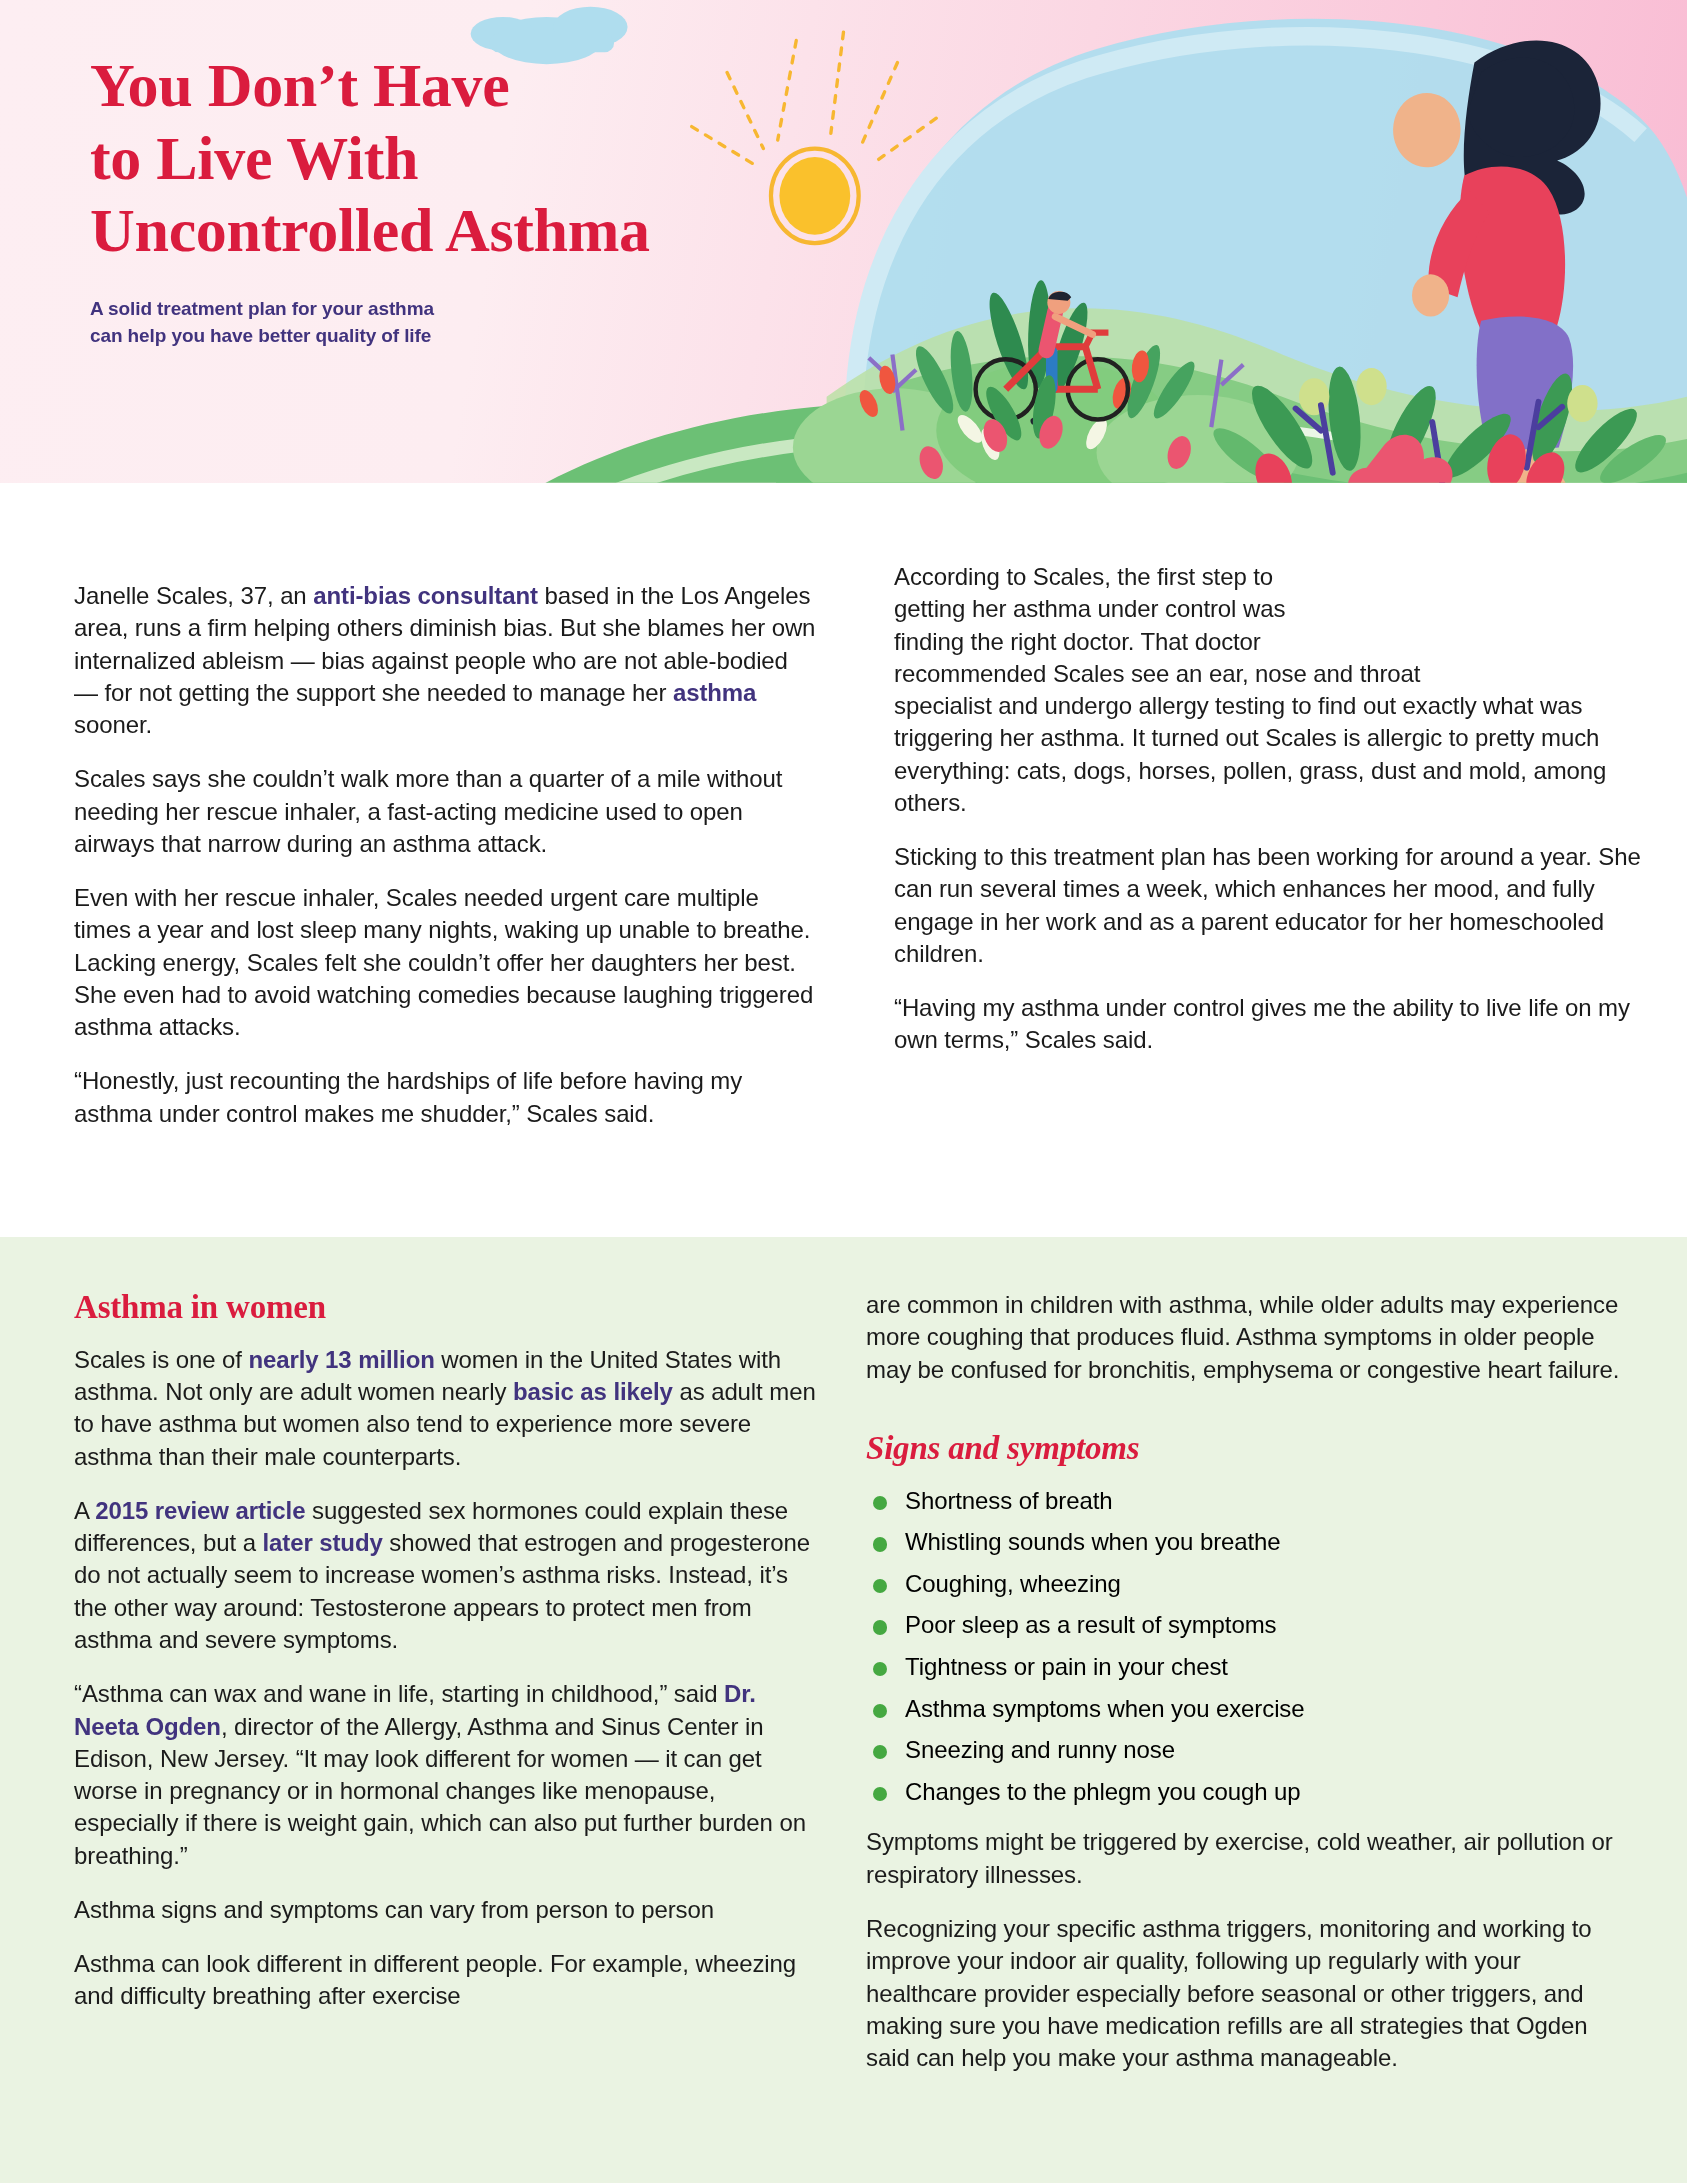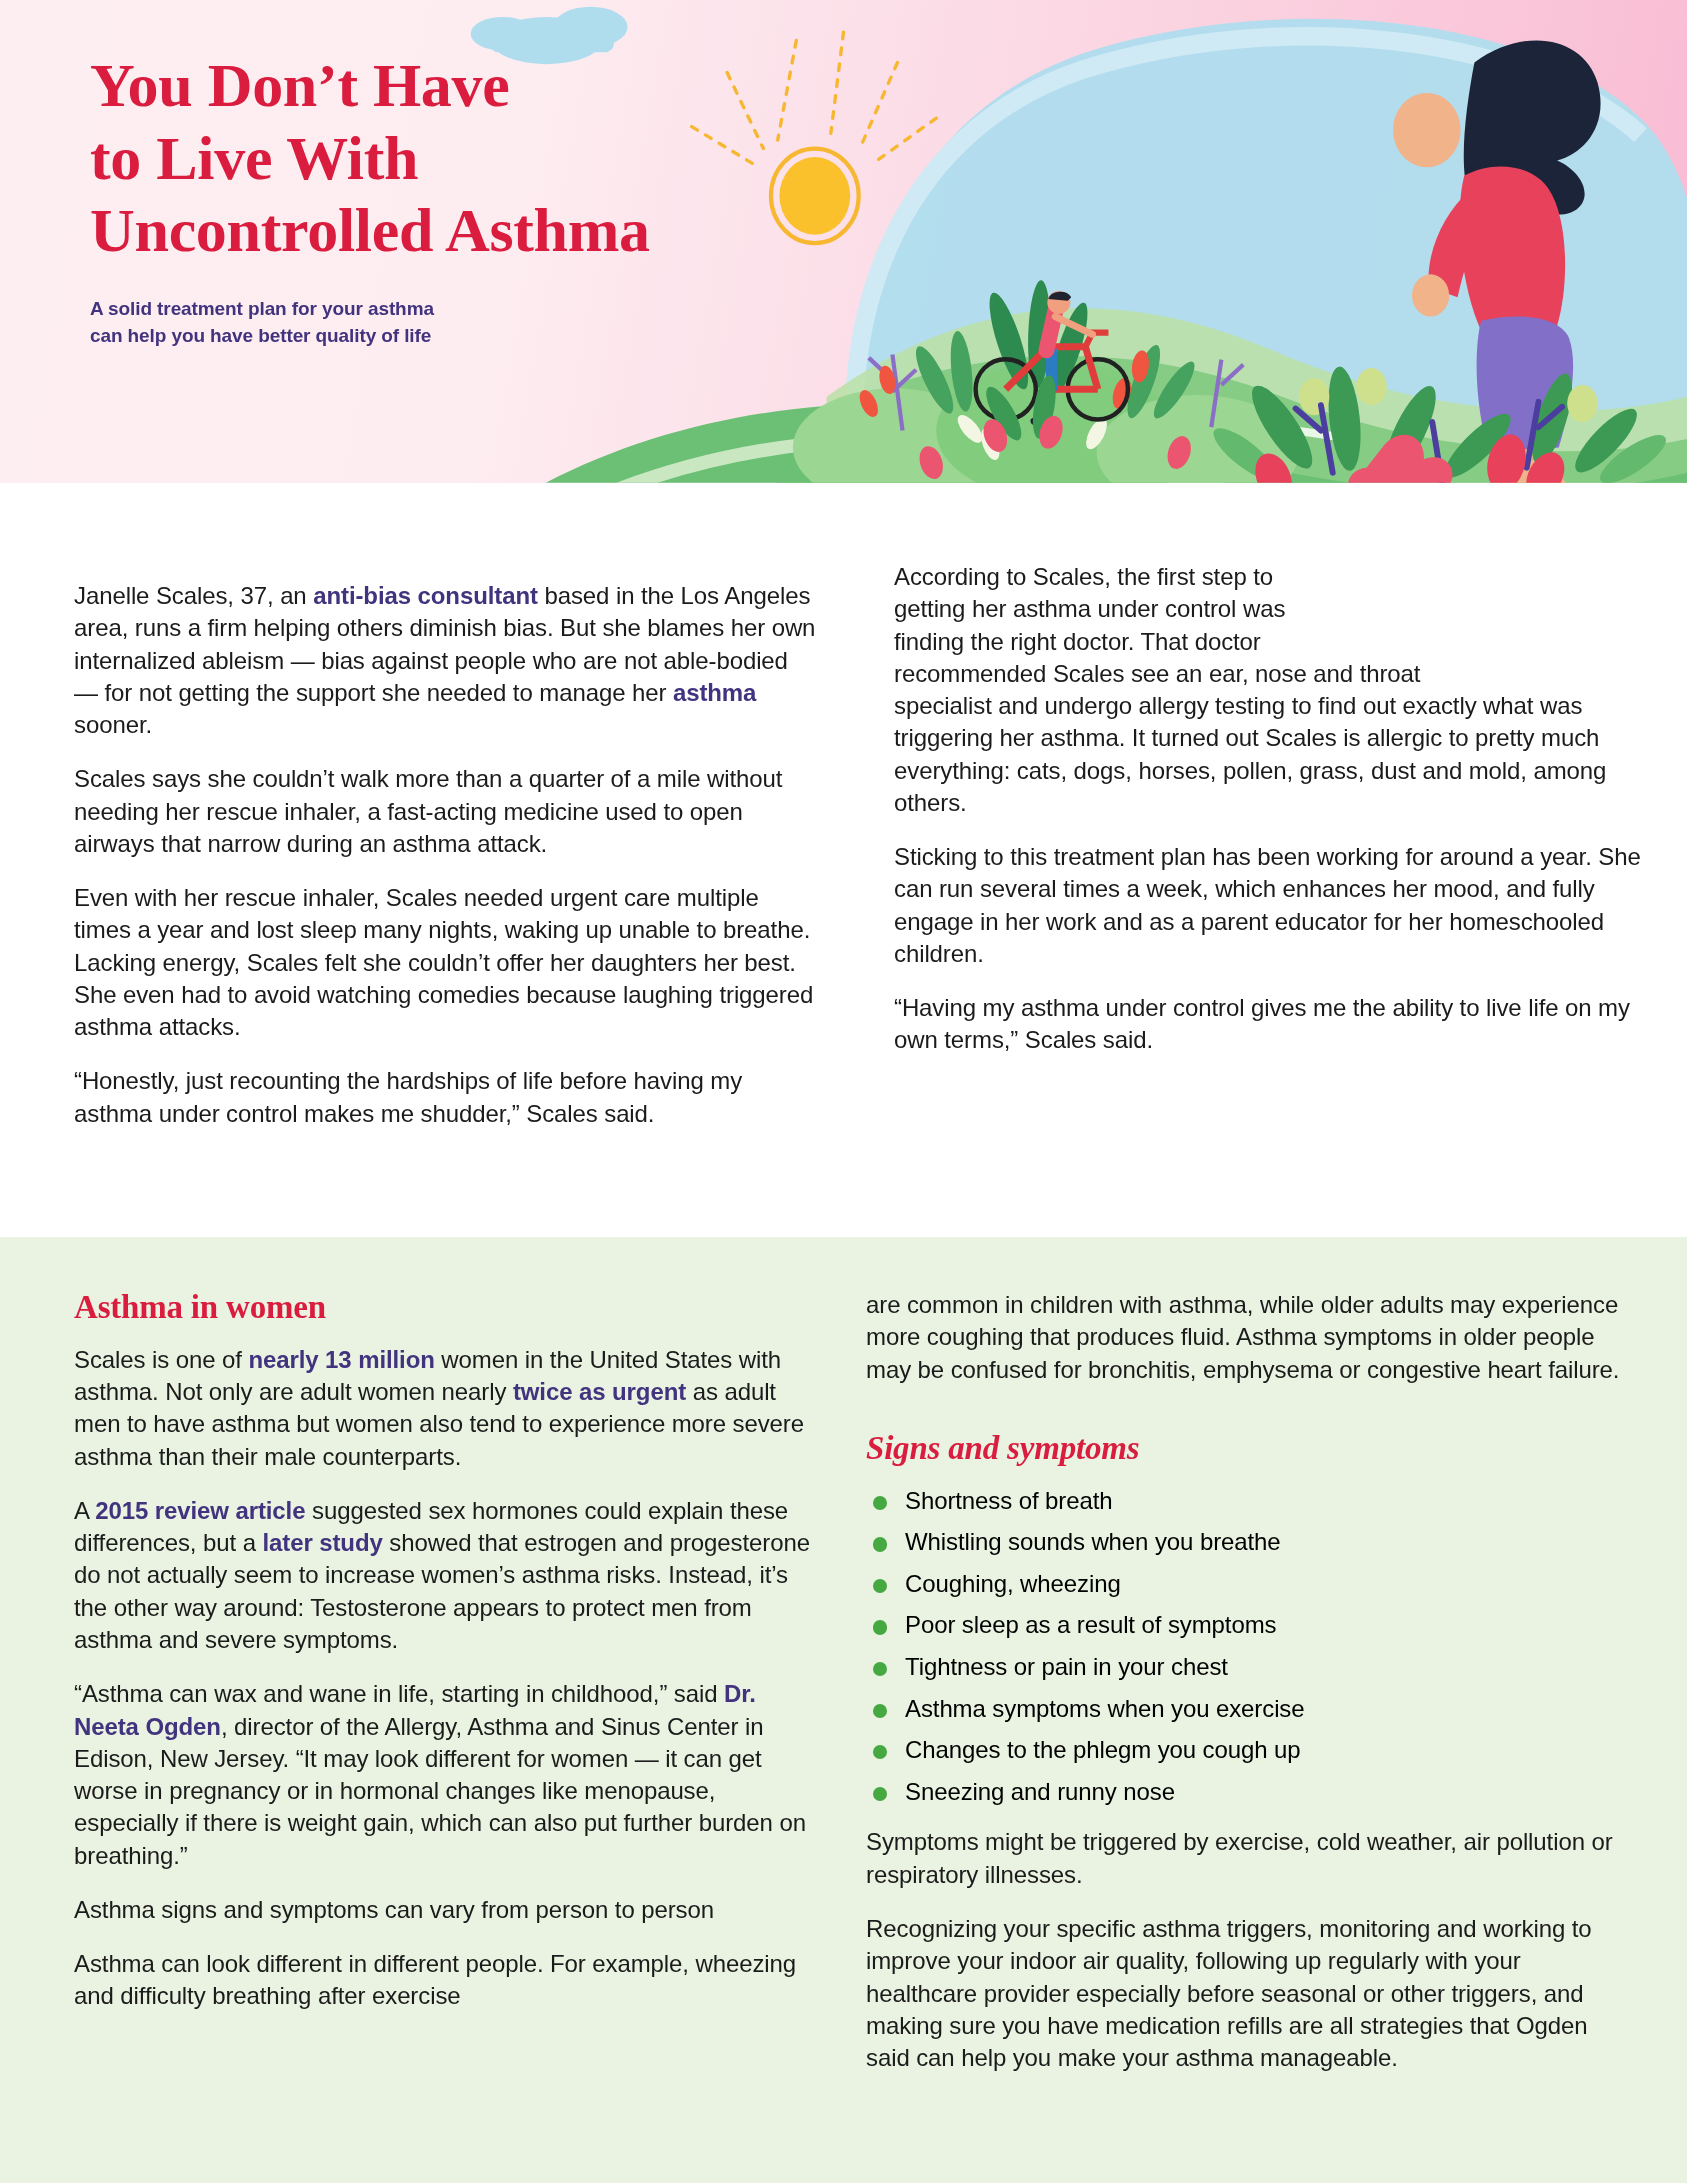--- a/index.html
+++ b/index.html
@@ -293,37 +293,37 @@
       </p>
       <p class="body"><span>Sticking to this treatment plan has been working for around a year. She can run several times a week, which enhances her mood, and fully engage in her work and as a parent educator for her homeschooled children.</span></p>
       <p class="body"><span>“Having my asthma under control gives me the ability to live life on my own terms,” Scales said.</span></p>
     </div>
   </div>
 </div>
 
 <div class="green">
   <div class="g-left">
     <h2 class="sec">Asthma in women</h2>
-    <p class="body"><span>Scales is one of </span><span class="hl">nearly 13 million</span><span> women in the United States with asthma. Not only are adult women nearly </span><span class="hl">twice as urgent</span><span> as adult men to have asthma but women also tend to experience more severe asthma than their male counterparts.</span></p>
+    <p class="body"><span>Scales is one of </span><span class="hl">nearly 13 million</span><span> women in the United States with asthma. Not only are adult women nearly </span><span class="hl">basic as likely</span><span> as adult men to have asthma but women also tend to experience more severe asthma than their male counterparts.</span></p>
     <p class="body"><span>A </span><span class="hl">2015 review article</span><span> suggested sex hormones could explain these differences, but a </span><span class="hl">later study</span><span> showed that estrogen and progesterone do not actually seem to increase women’s asthma risks. Instead, it’s the other way around: Testosterone appears to protect men from asthma and severe symptoms.</span></p>
     <p class="body"><span>“Asthma can wax and wane in life, starting in childhood,” said </span><span class="hl">Dr. Neeta Ogden</span><span>, director of the Allergy, Asthma and Sinus Center in Edison, New Jersey. “It may look different for women — it can get worse in pregnancy or in hormonal changes like menopause, especially if there is weight gain, which can also put further burden on breathing.”</span></p>
     <p class="body"><span>Asthma signs and symptoms can vary from person to person</span></p>
     <p class="body"><span>Asthma can look different in different people. For example, wheezing and difficulty breathing after exercise</span></p>
   </div>
 
   <div class="g-right">
     <p class="body">are common in children with asthma, while older adults may experience more coughing that produces fluid. Asthma symptoms in older people may be confused for bronchitis, emphysema or congestive heart failure.</p>
     <h2 class="sec second">Signs and symptoms</h2>
     <ul class="symptoms">
         <li><span class="dot"></span><span>Shortness of breath</span></li>
         <li><span class="dot"></span><span>Whistling sounds when you breathe</span></li>
         <li><span class="dot"></span><span>Coughing, wheezing</span></li>
         <li><span class="dot"></span><span>Poor sleep as a result of symptoms</span></li>
         <li><span class="dot"></span><span>Tightness or pain in your chest</span></li>
         <li><span class="dot"></span><span>Asthma symptoms when you exercise</span></li>
+        <li><span class="dot"></span><span>Sneezing and runny nose</span></li>
         <li><span class="dot"></span><span>Changes to the phlegm you cough up</span></li>
-        <li><span class="dot"></span><span>Sneezing and runny nose</span></li>
       </ul>
     <p class="body">Symptoms might be triggered by exercise, cold weather, air pollution or respiratory illnesses.</p>
     <p class="body">Recognizing your specific asthma triggers, monitoring and working to improve your indoor air quality, following up regularly with your healthcare provider especially before seasonal or other triggers, and making sure you have medication refills are all strategies that Ogden said can help you make your asthma manageable.</p>
   </div>
 </div>
 
 
 </body></html>

